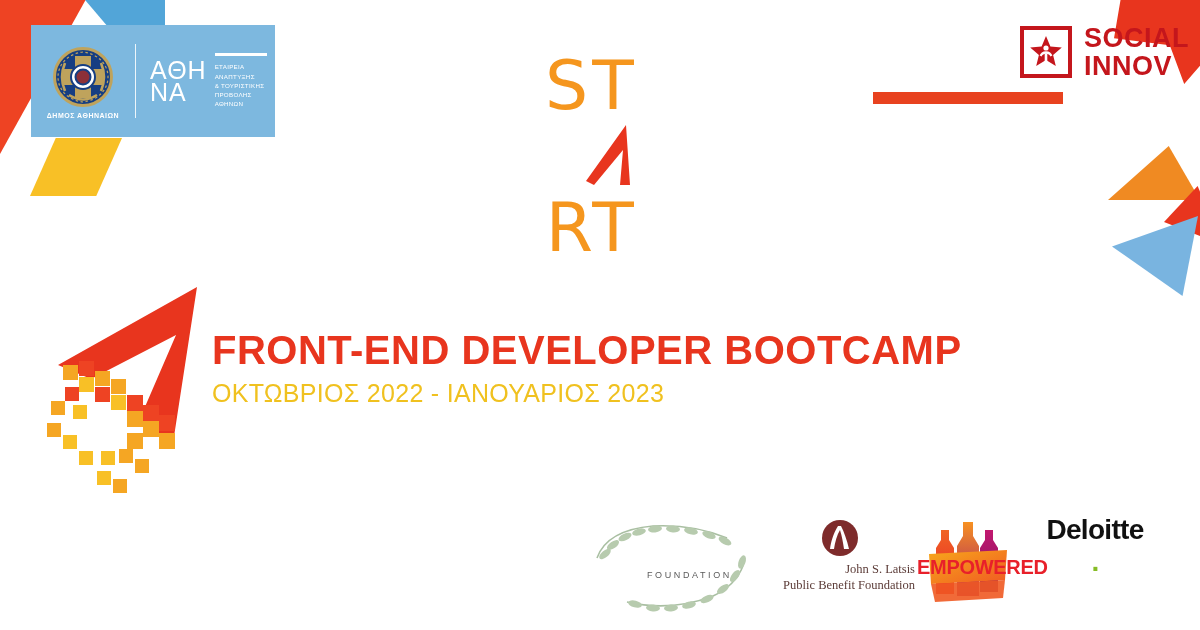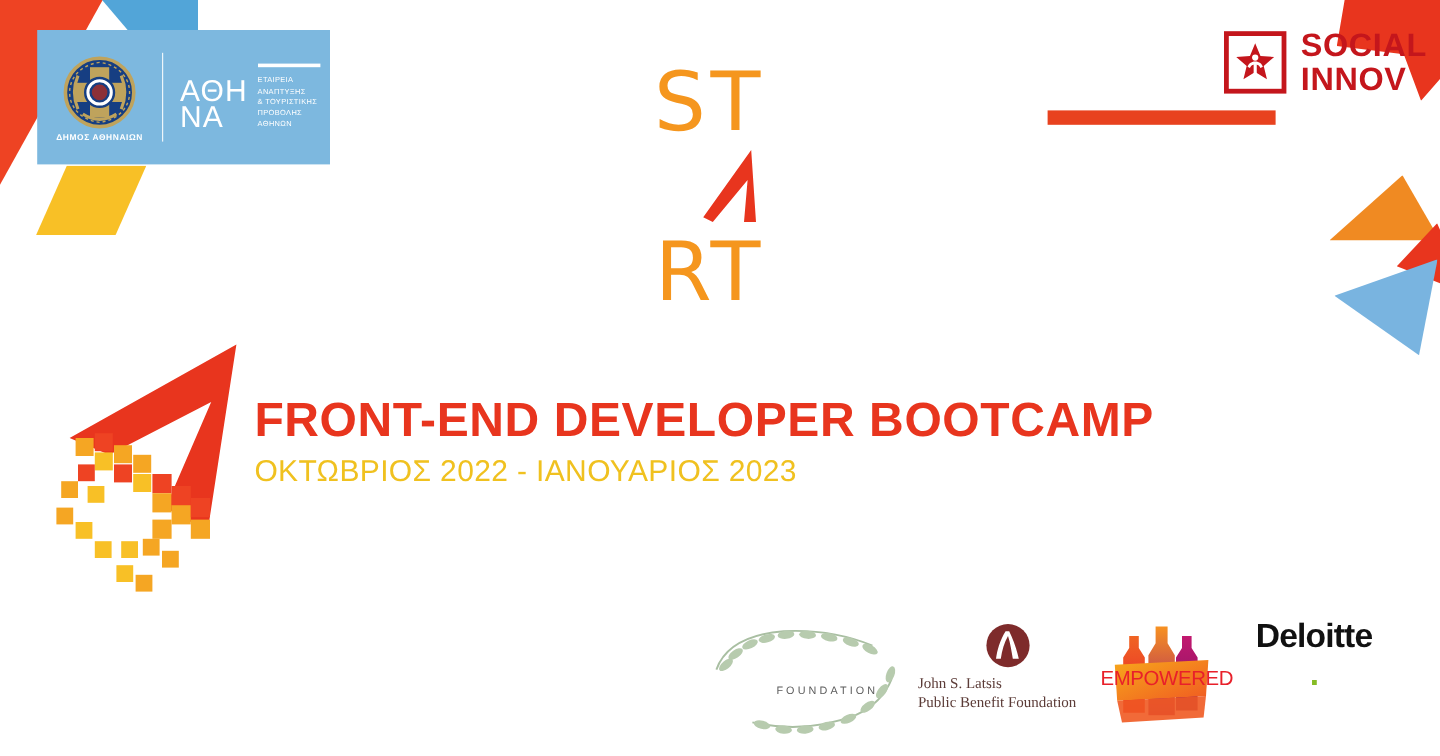--- a/index.html
+++ b/index.html
@@ -105,21 +105,21 @@
   }
   .athens-caption {
     margin-top:5px;
     font-size:7px; font-weight:bold; letter-spacing:.5px;
     color:#ffffff; white-space:nowrap;
   }
   .athens-div {
     width:1px; height:74px; background:#ffffff; opacity:.85;
   }
   .athens-right {
-    flex:1; display:flex; align-items:flex-end;
+    flex:1; display:flex; align-items:center;
     padding-left:14px; gap:8px;
   }
   .aona {
     color:#ffffff; line-height:0.88;
     font-size:25px; font-weight:400; letter-spacing:1px;
   }
   .aona-sub { position:relative; padding-top:9px; }
   .aona-rule {
     position:absolute; top:0; left:0;
     width:52px; height:3px; background:#ffffff;
@@ -196,36 +196,36 @@
     color:#3B3B3B; font-size:18px; letter-spacing:1px;
     font-family:"Liberation Sans", sans-serif; font-weight:300;
   }
   .lemos-sub {
     position:absolute; left:72px; top:56px;
     color:#5B5B5B; font-size:9px; letter-spacing:2.6px;
     font-weight:300;
   }
 
   
-  .sp-latsis { width:150px; height:100px; text-align:left; }
+  .sp-latsis { width:150px; height:100px; text-align:right; }
   .latsis-circle {
     width:36px; height:36px; border-radius:50%;
     background:#7E2B2B; margin:6px auto 6px;
     position:relative;
   }
   .latsis-name {
     font-family:"Liberation Serif", serif;
     color:#5B3B37; font-size:12.5px; line-height:1.25;
   }
 
   
   .sp-emp { width:110px; height:100px; }
   .emp-text {
     position:absolute; left:2px; top:42px;
-    color:#E8202A; font-weight:normal; font-size:17px;
+    color:#E8202A; font-weight:bold; font-size:20px;
     letter-spacing:-.3px; z-index:3;
   }
 
   
   .sp-deloitte { width:140px; height:100px; display:flex; align-items:center;flex-direction:column; }
   .deloitte-txt {
     font-size:28px; font-weight:bold; color:#111111;
     letter-spacing:-.7px;
   }
   .deloitte-dot { color:#86BC25; }

